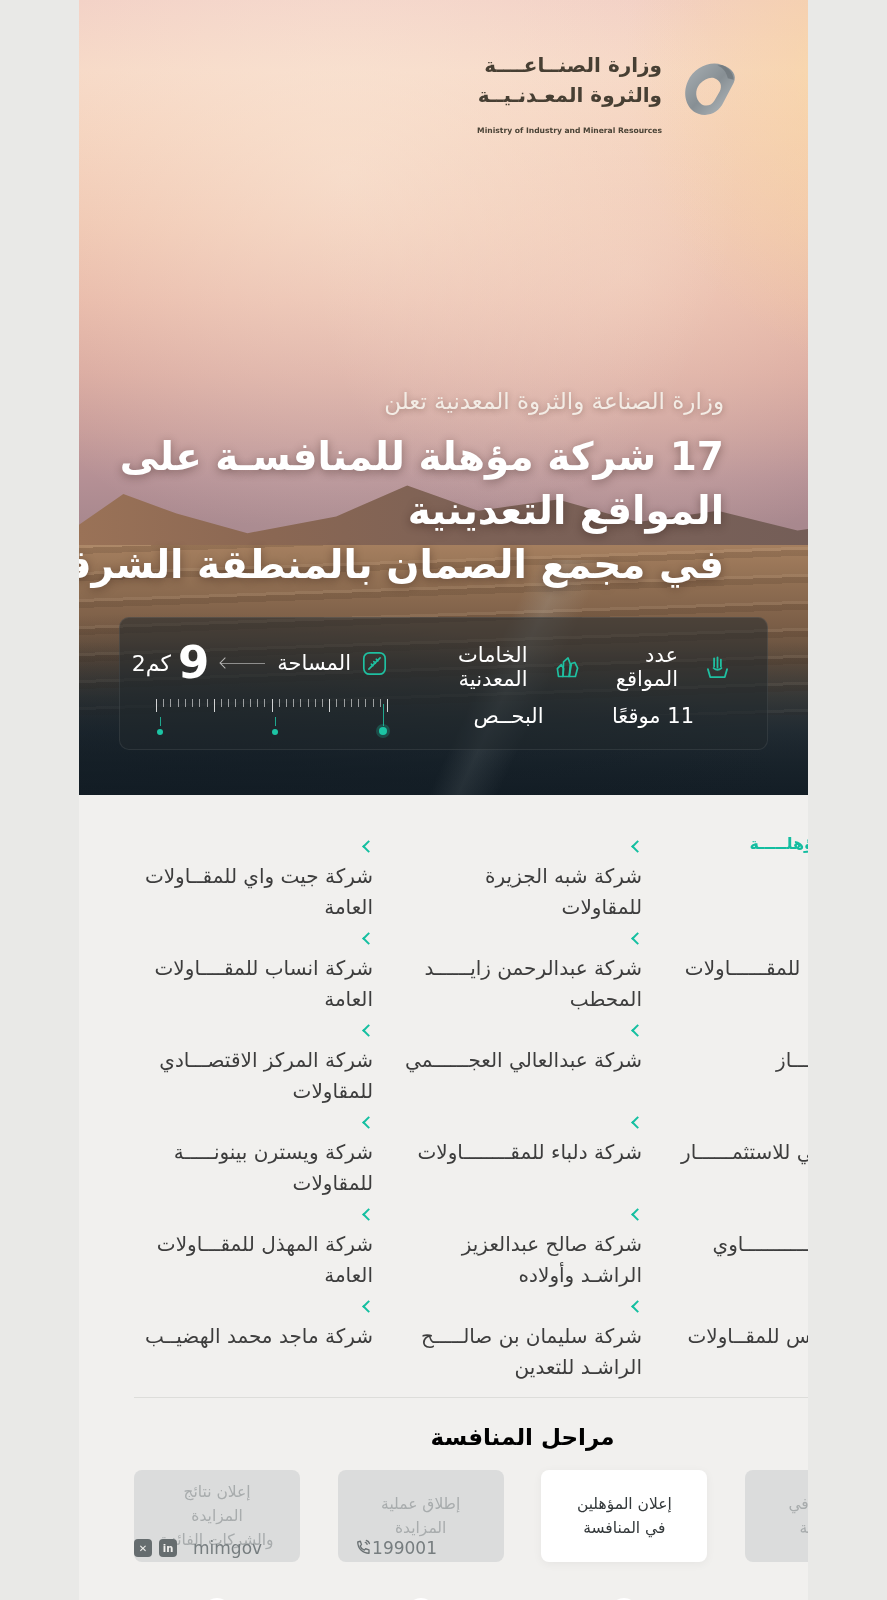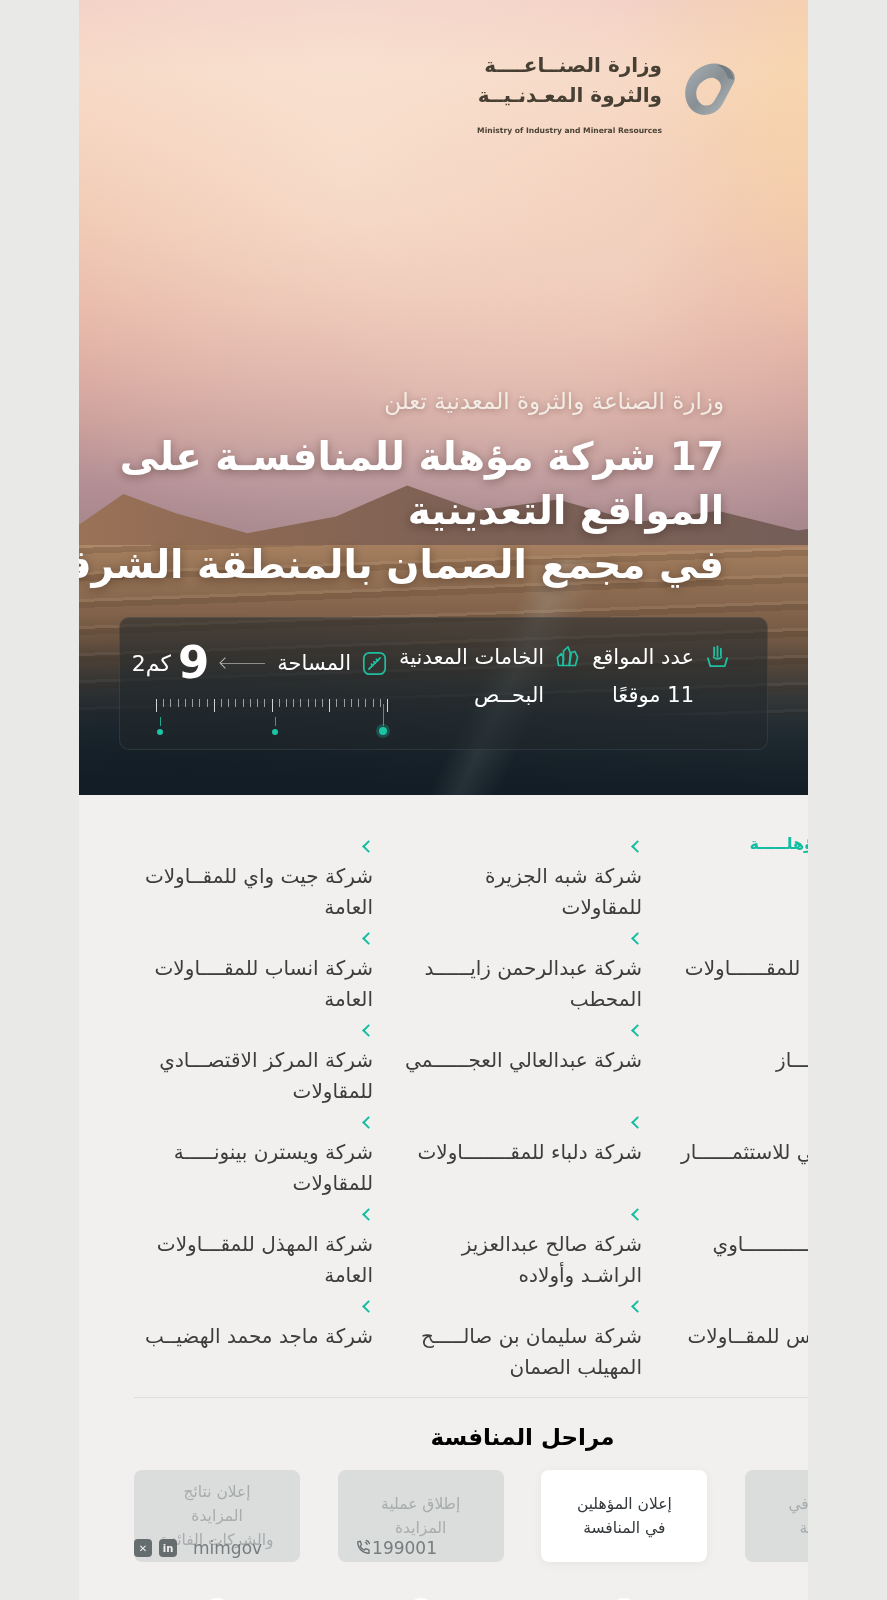--- a/index.html
+++ b/index.html
@@ -40,21 +40,21 @@
   .hero-text{position:absolute;top:376px;right:84px;width:740px;direction:rtl;text-align:right;z-index:4;color:#fff;margin-top:12px;}
   .kicker{font-size:23px;font-weight:500;color:#f3ece5;text-shadow:0 1px 6px rgba(60,30,20,.35);}
   .headline{margin-top:16px;font-size:39px;font-weight:700;line-height:1.38;
             text-shadow:0 2px 10px rgba(40,20,15,.4);}
 
   
   .stats{position:absolute;top:617px;left:40px;right:40px;height:133px;z-index:4;
     background:rgba(32,40,44,.55);border:1px solid rgba(255,255,255,.08);border-radius:10px;
     box-sizing:border-box;padding:25px 36px 18px;display:flex;direction:rtl;
     justify-content:space-between;color:#fff;}
-  .stat-head{display:flex;align-items:center;gap:10px;font-size:21px;}
+  .stat-head{display:flex;align-items:center;gap:26px;font-size:21px;}
   .stat-icon{width:27px;height:27px;flex:none;}
   .stat-value{margin-top:13px;font-size:21px;padding-right:37px;}
   .stat.area{width:232px;}
   .area-line{display:flex;align-items:center;}
   .area-line .lbl{font-size:21px;margin-right:10px;}
   .arrow{position:relative;width:44px;height:1px;background:rgba(255,255,255,.45);margin:0 12px;flex:none;}
   .arrow::before{content:'';position:absolute;left:0;top:-3.5px;width:7px;height:7px;
     border-left:1.4px solid rgba(255,255,255,.65);border-bottom:1.4px solid rgba(255,255,255,.65);transform:rotate(45deg);}
   .area-num{font-size:45px;font-weight:700;line-height:.9;}
   .area-unit{font-size:22px;margin-right:7px;}
@@ -310,21 +310,21 @@
           <span class="chev"></span>
           <span>شركة المهذل للمقـــاولات العامة</span>
         </div>
 
       <div class="cell company">
           <span class="chev"></span>
           <span>شركة العسيس للمقــاولات</span>
         </div>
       <div class="cell company">
           <span class="chev"></span>
-          <span>شركة سليمان بن صالـــــح المهيلب الصمان</span>
+          <span>شركة سليمان بن صالـــــح الراشـد للتعدين</span>
         </div>
       <div class="cell company">
           <span class="chev"></span>
           <span>شركة ماجد محمد الهضيــب</span>
         </div>
     </div>
 
     <div class="divider"></div>
 
     <div class="stages-title">مراحل المنافسة</div>

